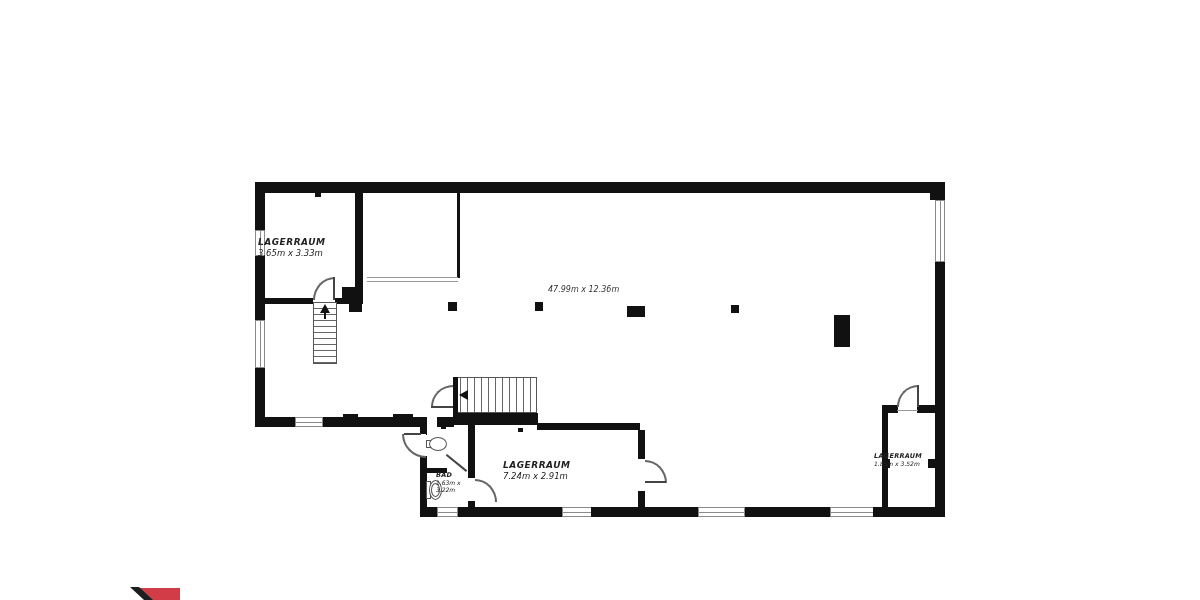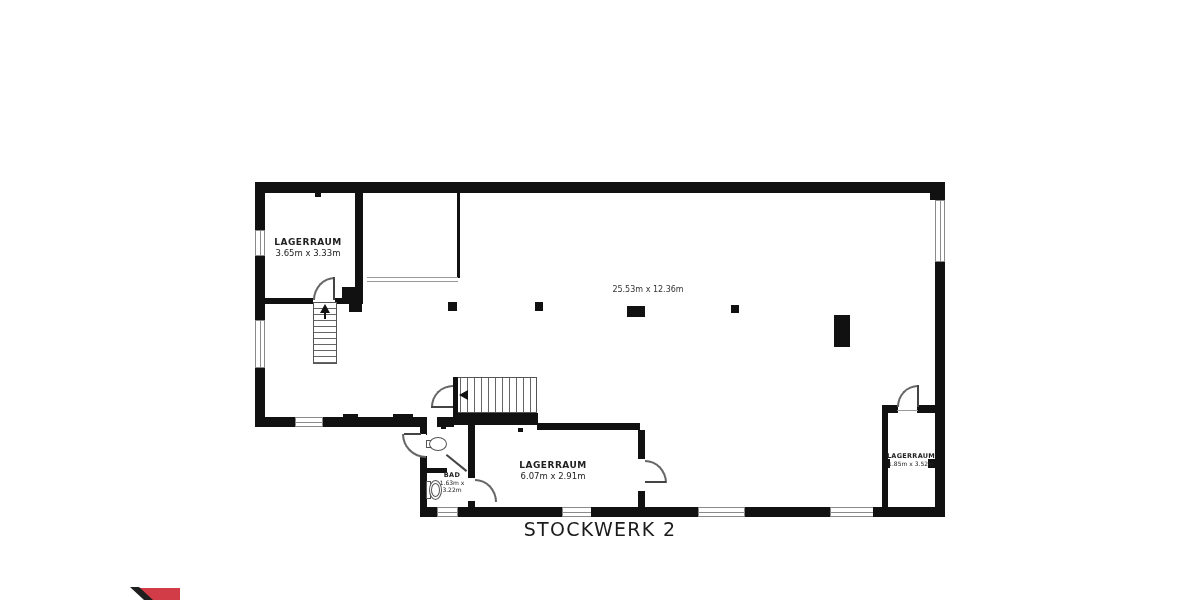--- a/index.html
+++ b/index.html
@@ -17,21 +17,21 @@
   .leaf{position:absolute;background:#444;}
   .diag{transform-origin:0 0;transform:rotate(39deg);height:2px;}
   .stair{position:absolute;border:1px solid #555;box-sizing:border-box;background:#fff;}
   .stair-v{background-image:repeating-linear-gradient(180deg,#fff 0,#fff 5px,#666 5px,#666 6px);}
   .stair-h{background-image:repeating-linear-gradient(90deg,#fff 0,#fff 6px,#666 6px,#666 7px);}
   .tri-up{position:absolute;width:0;height:0;border-left:5px solid transparent;border-right:5px solid transparent;border-bottom:9px solid #111;}
   .tri-left{position:absolute;width:0;height:0;border-top:5px solid transparent;border-bottom:5px solid transparent;border-right:9px solid #111;}
   .pillar{position:absolute;background:var(--wall,#111);}
   .fixture{position:absolute;border:1px solid #555;box-sizing:border-box;background:#fff;}
   .oval{border-radius:50%;}
-  .lbl{position:absolute;text-align:center;color:#222;}
+  .lbl{position:absolute;text-align:left;color:#222;font-style:italic;}
   .lbl .nm{display:block;font-weight:700;font-size:9px;letter-spacing:.5px;}
   .lbl .dm{display:block;font-size:8.5px;margin-top:1px;}
   .lbl-sm .nm{font-weight:700;font-size:6.5px;letter-spacing:.3px;}
   .lbl-sm .dm{font-size:6px;margin-top:0;}
   .lbl-plain{font-size:8px;color:#333;}
   .title{position:absolute;left:400px;top:518px;width:400px;text-align:center;
          font-size:19px;letter-spacing:1.3px;color:#1b1b1b;}
   .logo{position:absolute;left:126px;top:586px;}
 </style>
 </head>
@@ -137,39 +137,38 @@
   <i class="fixture" style="left:426px;top:481px;width:5px;height:18px"></i>
   <i class="fixture oval" style="left:429px;top:480px;width:13px;height:20px"></i>
   <i class="fixture oval" style="left:431px;top:483px;width:9px;height:14px"></i>
 
   <div class="lbl" style="left:258px;top:237px;width:100px">
     <span class="nm">LAGERRAUM</span>
     <span class="dm">3.65m x 3.33m</span>
   </div>
 
   <div class="lbl lbl-plain" style="left:548px;top:285px;width:200px">
-    <span>25.53m x 12.36m</span>
+    <span>47.99m x 12.36m</span>
   </div>
 
   <div class="lbl" style="left:503px;top:460px;width:100px">
     <span class="nm">LAGERRAUM</span>
-    <span class="dm">6.07m x 2.91m</span>
+    <span class="dm">7.24m x 2.91m</span>
   </div>
 
   <div class="lbl lbl-sm" style="left:436px;top:471px;width:32px">
     <span class="nm">BAD</span>
     <span class="dm">1.63m x</span>
     <span class="dm">3.22m</span>
   </div>
 
   <div class="lbl lbl-sm" style="left:874px;top:452px;width:74px">
     <span class="nm">LAGERRAUM</span>
     <span class="dm">1.85m x 3.52m</span>
   </div>
 
-  <div class="title">STOCKWERK 2</div>
 
   <svg class="logo" width="60" height="14" viewBox="0 0 60 14">
     <polygon points="8,2 54,2 54,14 20,14" style="fill:var(--logo-red,#d13c46)"></polygon>
     <polygon points="4,1 13,1 27,14 18,14" style="fill:var(--logo-stripe,#1f1f1f)"></polygon>
   </svg>
 
 </div>
 
 </body></html>

